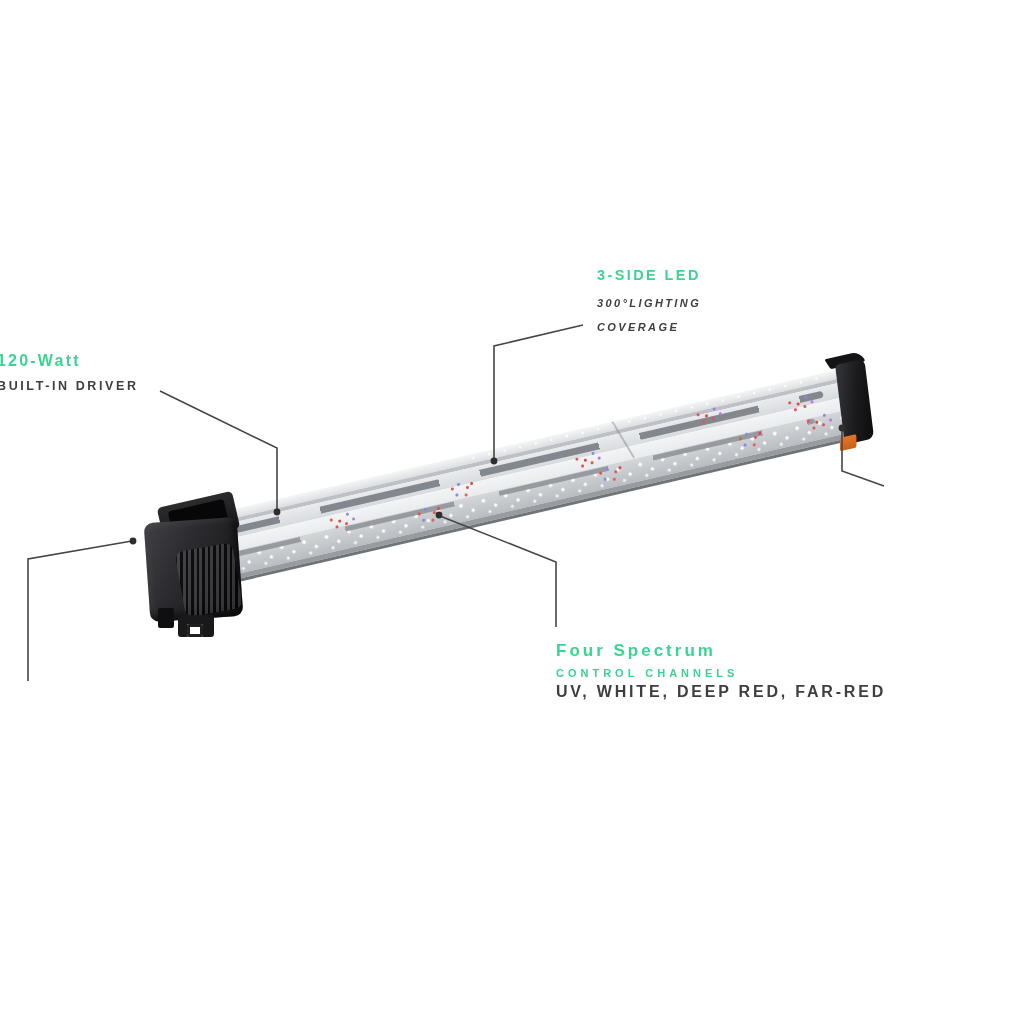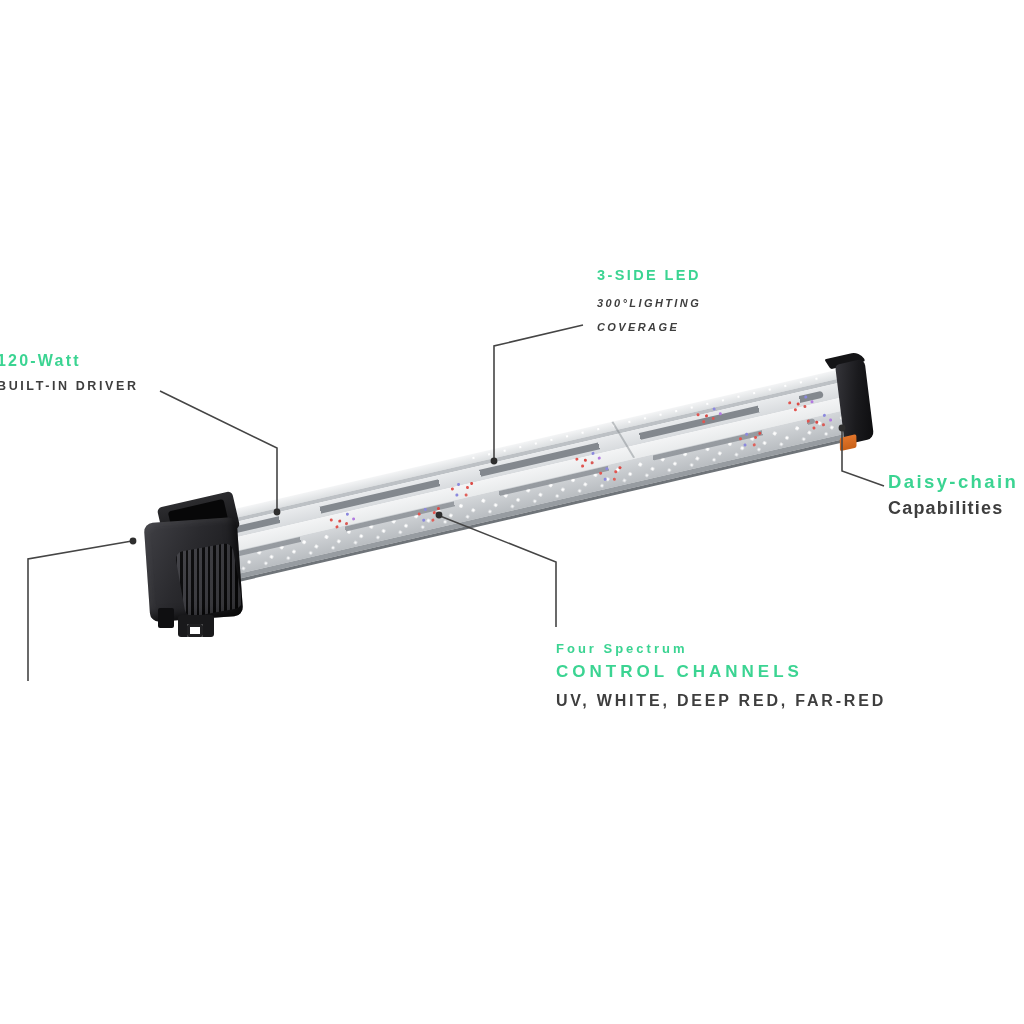--- a/index.html
+++ b/index.html
@@ -76,22 +76,22 @@
   .co-three{left:597px;top:267px;}
   .co-three .title{font-size:14.5px;letter-spacing:2.4px;margin-bottom:8px;}
   .co-three .sub{font-size:11px;letter-spacing:2.4px;line-height:24px;font-style:italic;}
   .co-watt{left:-3px;top:352px;}
   .co-watt .title{font-size:16px;letter-spacing:2.2px;margin-bottom:9px;}
   .co-watt .sub{font-size:12.5px;letter-spacing:2.6px;}
   .co-daisy{left:888px;top:471px;}
   .co-daisy .title{font-size:18.5px;letter-spacing:2.4px;margin-bottom:5px;}
   .co-daisy .sub{font-size:18px;letter-spacing:1.2px;}
   .co-four{left:556px;top:641px;}
-  .co-four .title{font-size:13px;letter-spacing:3px;margin-bottom:6px;}
-  .co-four .sub-accent{color:var(--accent);font-size:17px;letter-spacing:4px;margin-bottom:10px;white-space:nowrap;}
+  .co-four .title{font-size:17px;letter-spacing:3px;margin-bottom:6px;}
+  .co-four .sub-accent{color:var(--accent);font-size:11px;letter-spacing:4px;margin-bottom:4px;white-space:nowrap;}
   .co-four .sub{font-size:16px;letter-spacing:2.8px;}
   .co-easy{left:28px;top:691px;}
   .co-easy .title{font-size:16.5px;letter-spacing:2px;margin-bottom:8px;}
   .co-easy .sub{font-size:13px;letter-spacing:2.3px;line-height:23px;}
   .co-easy .model{color:var(--accent);}
 </style>
 </head>
 <body>
 
 <div class="stage">
@@ -146,24 +146,20 @@
     <div class="title">3-SIDE LED</div>
     <div class="sub">300°LIGHTING</div>
     <div class="sub">COVERAGE</div>
   </div>
 
   <div class="callout co-watt">
     <div class="title">120-Watt</div>
     <div class="sub">BUILT-IN DRIVER</div>
   </div>
 
-  <div class="callout co-daisy">
-    <div class="title">Daisy-chain</div>
-    <div class="sub">Capabilities</div>
-  </div>
 
   <div class="callout co-four">
     <div class="title">Four Spectrum</div>
     <div class="sub-accent">CONTROL CHANNELS</div>
     <div class="sub">UV, WHITE, DEEP RED, FAR-RED</div>
   </div>
 
 
 </div>
 

